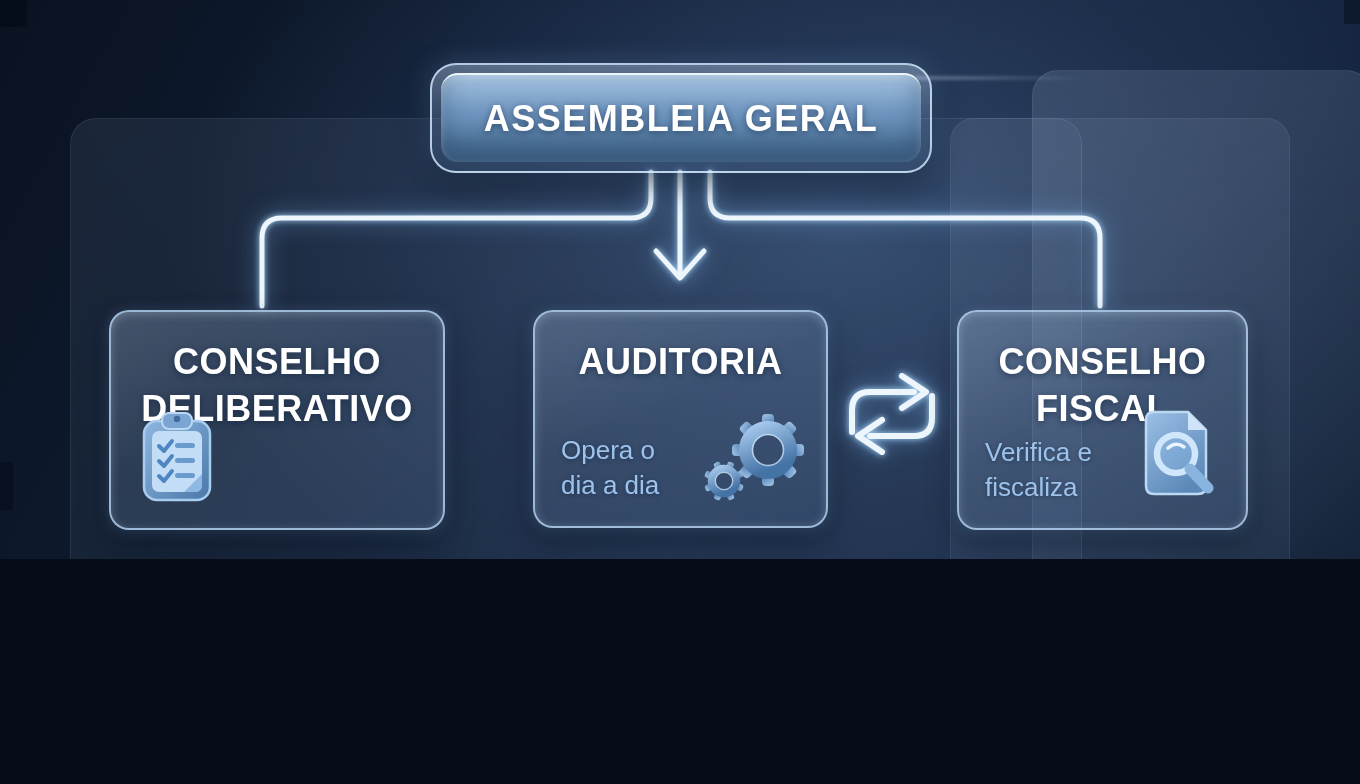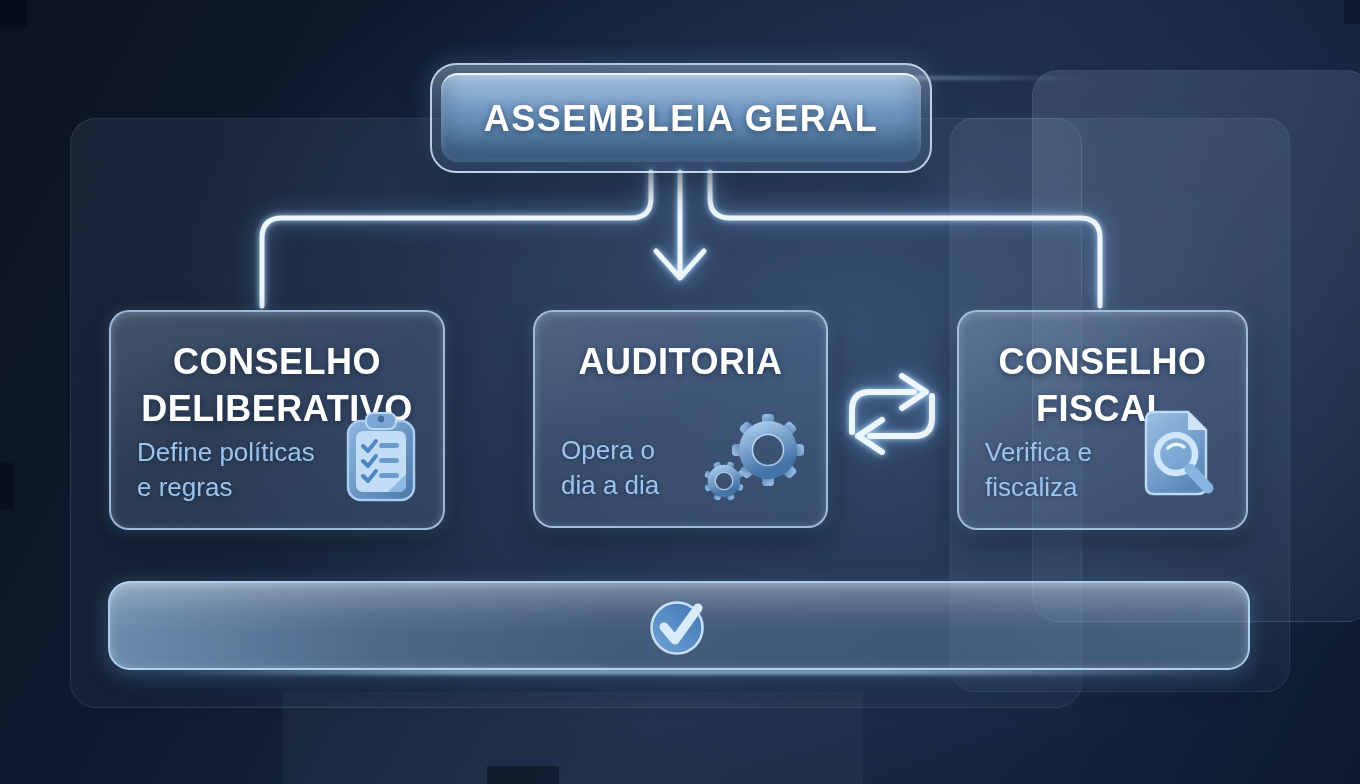--- a/index.html
+++ b/index.html
@@ -1,21 +1,21 @@
 <!DOCTYPE html>
 <html><head>
 <meta charset="utf-8">
 <style>
   * { margin: 0; padding: 0; box-sizing: border-box; }
   html, body { background: #060c18; }
   body { font-family: "Liberation Sans", "DejaVu Sans", sans-serif; }
 
   .stage {
     position: relative;
-    width: 1360px; height: 784px;
+    width: 1360px; height: 559px;
     overflow: hidden;
     background:
       radial-gradient(ellipse 900px 600px at 62% 42%, rgba(52,76,112,0.85) 0%, rgba(34,52,82,0.6) 45%, rgba(20,34,56,0) 75%),
       linear-gradient(118deg, #0a1322 0%, #0e1a2e 28%, #1a2b46 58%, #152540 78%, #0d1a2e 100%);
     padding-left: 36px;
   }
 
   
   .glass { position: absolute; pointer-events: none; }
   .panel-main {
@@ -163,24 +163,20 @@
       <span class="assembly-title">ASSEMBLEIA GERAL</span>
     </div>
   </div>
 
   <div class="card card-deliberativo">
     <div class="card-title">
       <span>CONSELHO</span><br>
       <span>DELIBERATIVO</span>
     </div>
     <div class="card-body">
-      <div class="card-sub">
-        <span>Define políticas</span><br>
-        <span>e regras</span>
-      </div>
       <svg class="card-icon" width="80" height="94" viewBox="0 0 80 94">
         <defs>
           <linearGradient id="clipG" x1="0" y1="0" x2="1" y2="1">
             <stop offset="0" stop-color="#8fb6e0"></stop>
               <stop offset="1" stop-color="#4a78a9"></stop>
           </linearGradient>
         </defs>
         <rect x="7" y="11" width="66" height="79" rx="13" fill="url(#clipG)" stroke="#a9cdf0" stroke-width="2.5"></rect>
         <rect x="15" y="21" width="50" height="61" rx="7" fill="#c3ddf6"></rect>
         <path d="M47 82 L65 64 L65 75 Q65 82 58 82 Z" fill="#8fb9e2"></path>

